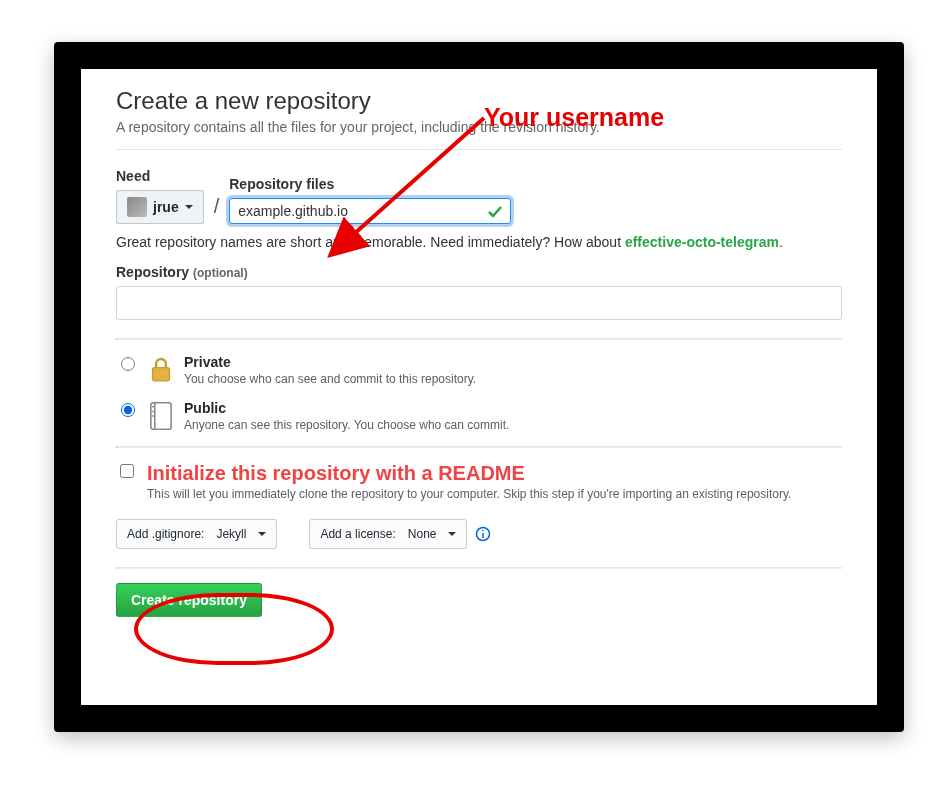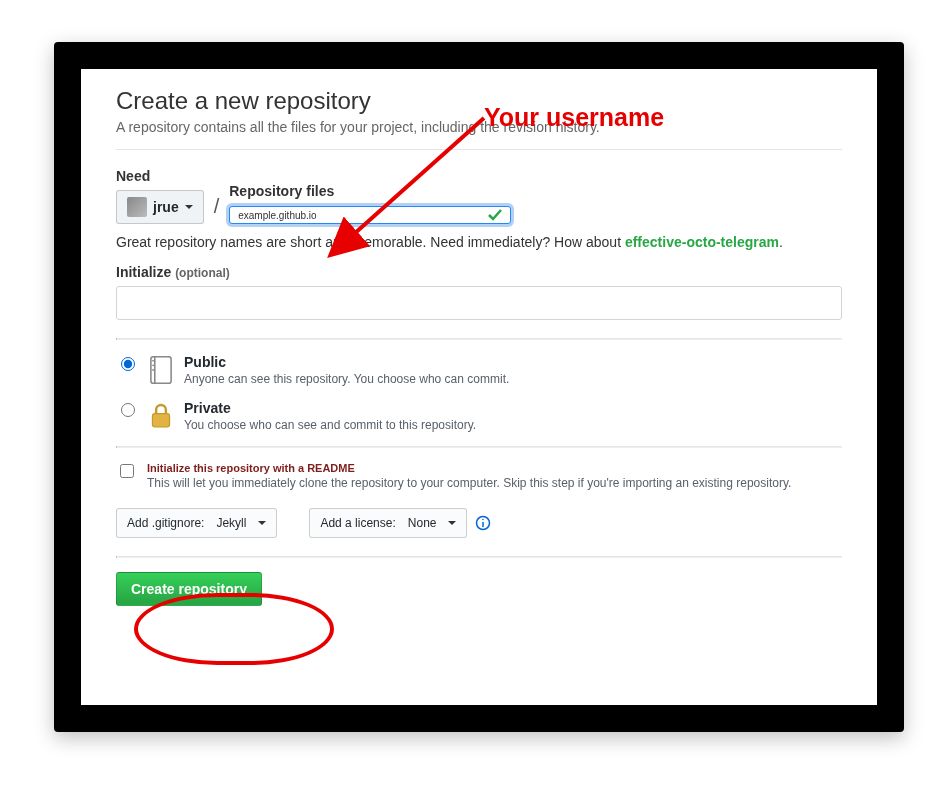--- a/index.html
+++ b/index.html
@@ -97,24 +97,24 @@
     border-top: 4px solid #333;
     display: inline-block;
   }
   .slash {
     font-size: 20px;
     color: #555;
     padding: 0 2px 6px 2px;
   }
   .repo-input {
     width: 282px;
-    height: 18px;
+    height: 26px;
     box-sizing: border-box;
     padding: 6px 30px 6px 8px;
-    font-size: 10px;
+    font-size: 14px;
     border: 1px solid #ccc;
     border-radius: 3px;
     outline: none;
     box-shadow: 0 0 0 3px rgba(3,102,214,0.3);
     border-color: #2188ff;
     color: #333;
   }
   .input-wrap { position: relative; }
   .check-icon {
     position: absolute;
@@ -171,21 +171,21 @@
   .init-row {
     display: flex;
     align-items: flex-start;
     gap: 10px;
     margin-bottom: 2px;
   }
   .init-check {
     width: 14px; height: 14px;
     margin-top: 2px;
   }
-  .init-title { font-size: 11px; font-weight: 600; color: #7f1d1d; }
+  .init-title { font-size: 20px; font-weight: 600; color: #ef4444; }
   .init-desc { font-size: 12px; color: #586069; margin-top: 2px; max-width: 680px; }
   
   .selectors-row {
     display: flex;
     align-items: center;
     gap: 32px;
     margin-top: 18px;
     margin-bottom: 18px;
   }
   .sel-btn {
@@ -283,57 +283,57 @@
           </div>
         </div>
       </div>
 
       <p class="hint">
         <span>Great repository names are short and memorable. Need immediately? How about </span><a href="#">effective-octo-telegram</a><span>.</span>
       </p>
 
       
       <div class="desc-label">
-        <span>Initialize</span>
+        <span>Repository</span>
         <span class="optional">(optional)</span>
       </div>
       <input class="desc-input" type="text" value="" style="">
 
       <hr class="hr2">
+
+      
+      <div class="opt-row">
+        <input type="radio" class="opt-radio" style="">
+        <span class="opt-icon">
+          <svg viewBox="0 0 18 22" width="22" height="28">
+            <rect x="2" y="9" width="14" height="11" rx="2" fill="#e3b341" stroke="#c59a2d"></rect>
+            <path d="M5 9 V6 a4 4 0 0 1 8 0 V9" fill="none" stroke="#c59a2d" stroke-width="2"></path>
+          </svg>
+        </span>
+        <div class="opt-body">
+          <div class="opt-title">Private</div>
+          <div class="opt-desc">You choose who can see and commit to this repository.</div>
+        </div>
+      </div>
 
       
       <div class="opt-row">
         <input type="radio" class="opt-radio" checked="" style="">
         <span class="opt-icon">
           <svg viewBox="0 0 14 18" width="22" height="28">
             <rect x="0.5" y="0.5" width="13" height="17" rx="1.5" fill="#fff" stroke="#888"></rect>
             <line x1="3" y1="0.5" x2="3" y2="17.5" stroke="#888"></line>
             <circle cx="1.9" cy="3" r="0.6" fill="#888"></circle>
             <circle cx="1.9" cy="6" r="0.6" fill="#888"></circle>
             <circle cx="1.9" cy="9" r="0.6" fill="#888"></circle>
           </svg>
         </span>
         <div class="opt-body">
           <div class="opt-title">Public</div>
           <div class="opt-desc">Anyone can see this repository. You choose who can commit.</div>
-        </div>
-      </div>
-
-      
-      <div class="opt-row">
-        <input type="radio" class="opt-radio" style="">
-        <span class="opt-icon">
-          <svg viewBox="0 0 18 22" width="22" height="28">
-            <rect x="2" y="9" width="14" height="11" rx="2" fill="#e3b341" stroke="#c59a2d"></rect>
-            <path d="M5 9 V6 a4 4 0 0 1 8 0 V9" fill="none" stroke="#c59a2d" stroke-width="2"></path>
-          </svg>
-        </span>
-        <div class="opt-body">
-          <div class="opt-title">Private</div>
-          <div class="opt-desc">You choose who can see and commit to this repository.</div>
         </div>
       </div>
 
       <hr class="hr2">
 
       
       <div class="init-row">
         <input type="checkbox" class="init-check" style="">
         <div>
           <div class="init-title">Initialize this repository with a README</div>

